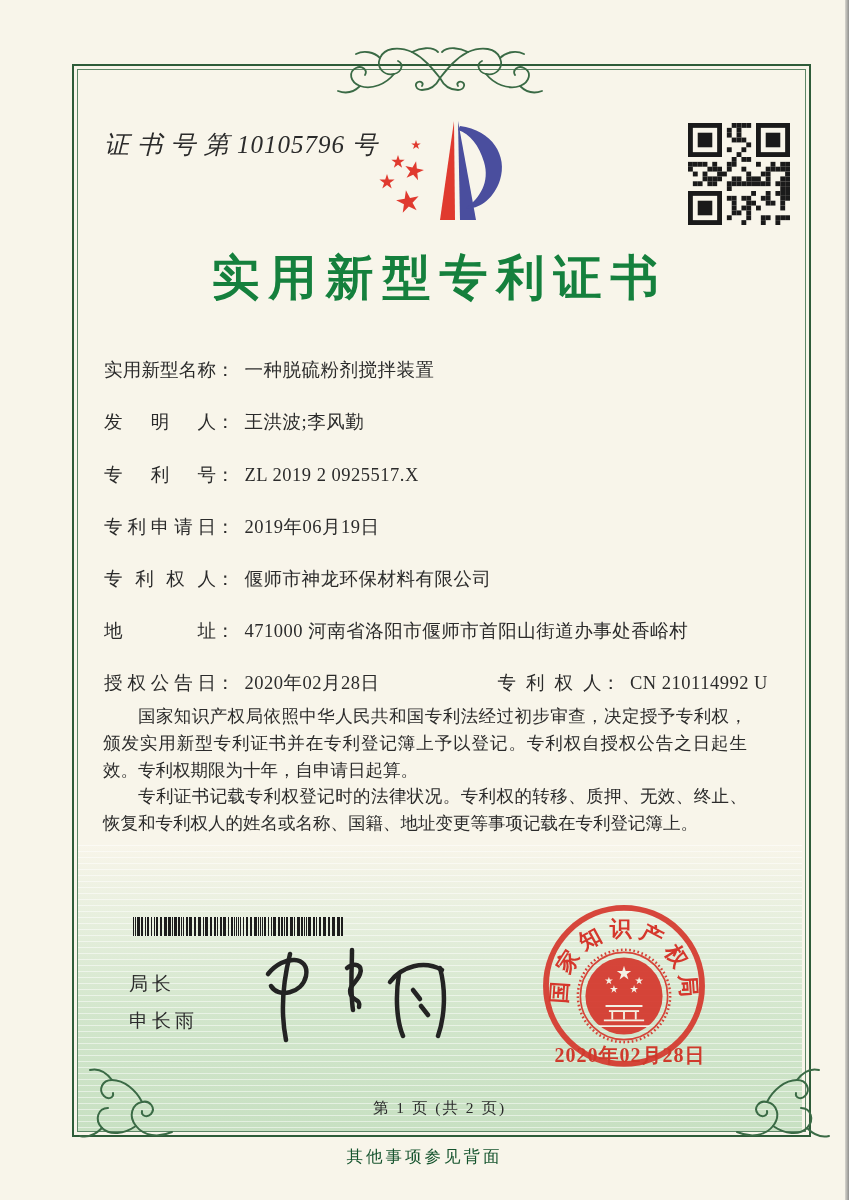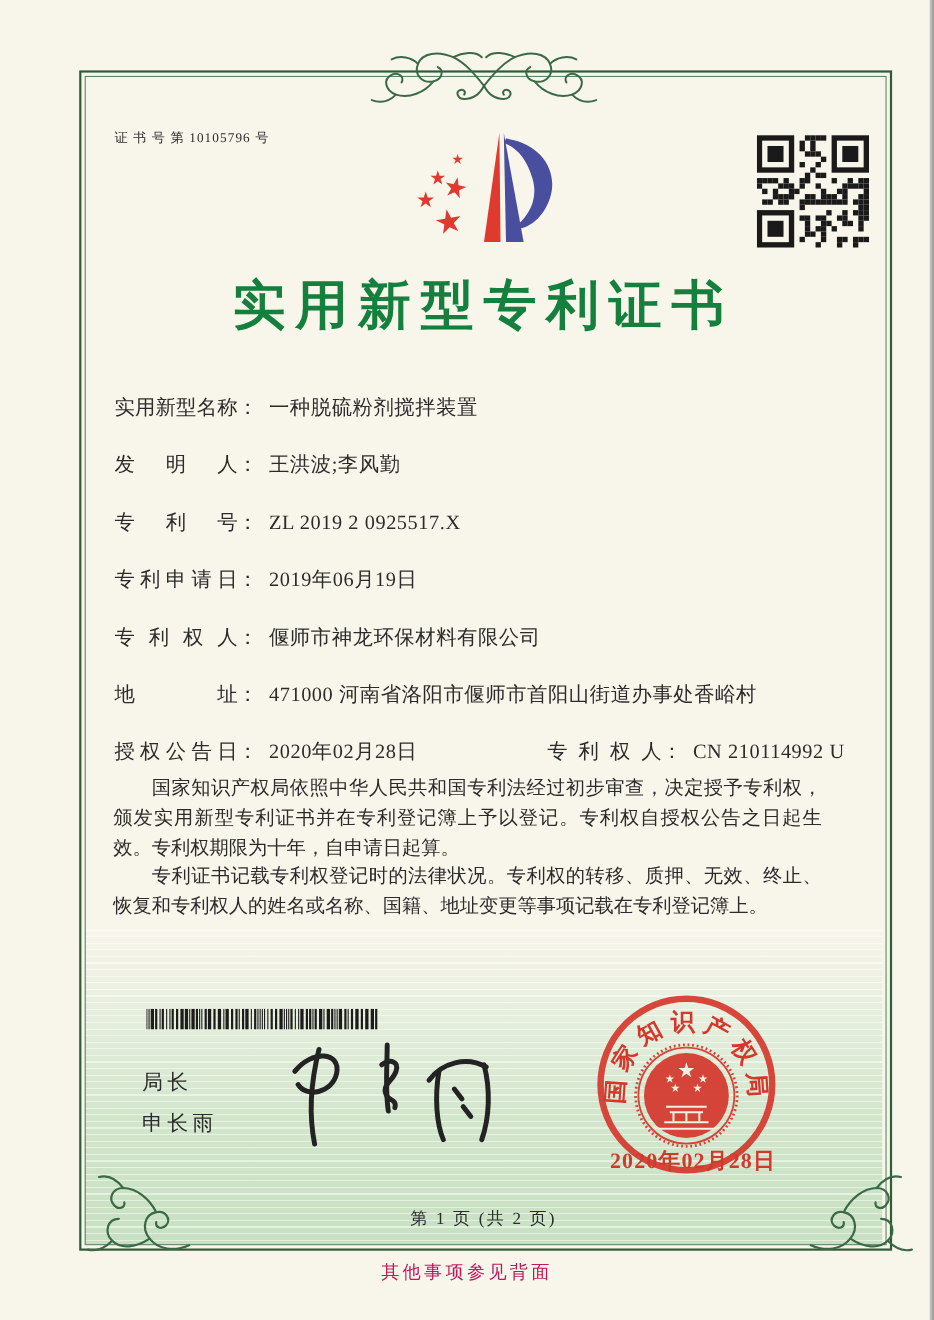--- a/index.html
+++ b/index.html
@@ -10,21 +10,21 @@
   #edge-right{right:0;top:0;width:4px;height:1200px;background:linear-gradient(to right,#d8d6cf,#8f8f8d);}
   
   #frame-outer{left:72px;top:64px;width:735px;height:1069px;border:2.5px solid #2e5c39;}
   #frame-inner{position:absolute;left:3px;top:3px;right:3px;bottom:3px;border:1px solid #5d8767;}
   
   #wash{left:77px;top:845px;width:725px;height:286px;
         background:
           repeating-linear-gradient(to bottom, rgba(255,255,255,.5) 0 1px, rgba(255,255,255,0) 1px 6px),
           linear-gradient(to bottom, rgba(216,234,211,0) 0%, rgba(214,233,209,.55) 28%, rgba(203,227,198,.85) 60%, rgba(197,223,192,.95) 100%);}
   
-  #cert-number{left:104px;top:117px;font-size:12px;letter-spacing:1px;}
+  #cert-number{left:104px;top:128px;font-size:25px;letter-spacing:1px;font-style:italic;}
   #logo{left:368px;top:114px;}
   #qr{left:688px;top:121px;}
   
   #doc-title{left:72px;top:246px;width:735px;text-align:center;font-size:48px;font-weight:700;
              letter-spacing:9px;color:#15803d;}
   
   .field-row{left:104px;width:645px;height:26px;font-size:18.5px;white-space:nowrap;}
   .field-label{display:inline-block;width:112px;text-align:justify;text-align-last:justify;vertical-align:top;}
   .field-colon{display:inline-block;margin-right:10px;}
   .field-value{letter-spacing:.5px;}
@@ -34,21 +34,21 @@
   #legal p{margin:0;text-indent:2em;}
   
   #barcode{left:133px;top:917px;}
   #director-title{left:129px;top:971px;font-size:19px;letter-spacing:4px;}
   #director-name{left:129px;top:1008px;font-size:19px;letter-spacing:4px;}
   #signature{left:252px;top:938px;}
   #seal{left:540px;top:902px;}
   #seal-date{left:540px;top:1042px;width:180px;text-align:center;font-size:20px;color:#cf3a2c;
              font-weight:600;letter-spacing:1px;}
   #page-indicator{left:72px;top:1098px;width:735px;text-align:center;font-size:15.5px;letter-spacing:2px;}
-  #footer-note{left:0;top:1146px;width:849px;text-align:center;font-size:16.5px;letter-spacing:3px;color:#be185d;}
+  #footer-note{left:0;top:1146px;width:849px;text-align:center;font-size:16.5px;letter-spacing:3px;color:#14532d;}
 </style>
 </head>
 <body>
 
 <div id="page">
 
   <svg width="0" height="0" style="position:absolute" aria-hidden="true">
     <defs>
       <path id="star" d="M0,-1 L0.2245,-0.309 0.951,-0.309 0.363,0.118 0.588,0.809 0,0.382 -0.588,0.809 -0.363,0.118 -0.951,-0.309 -0.2245,-0.309 Z"></path>
     </defs>

